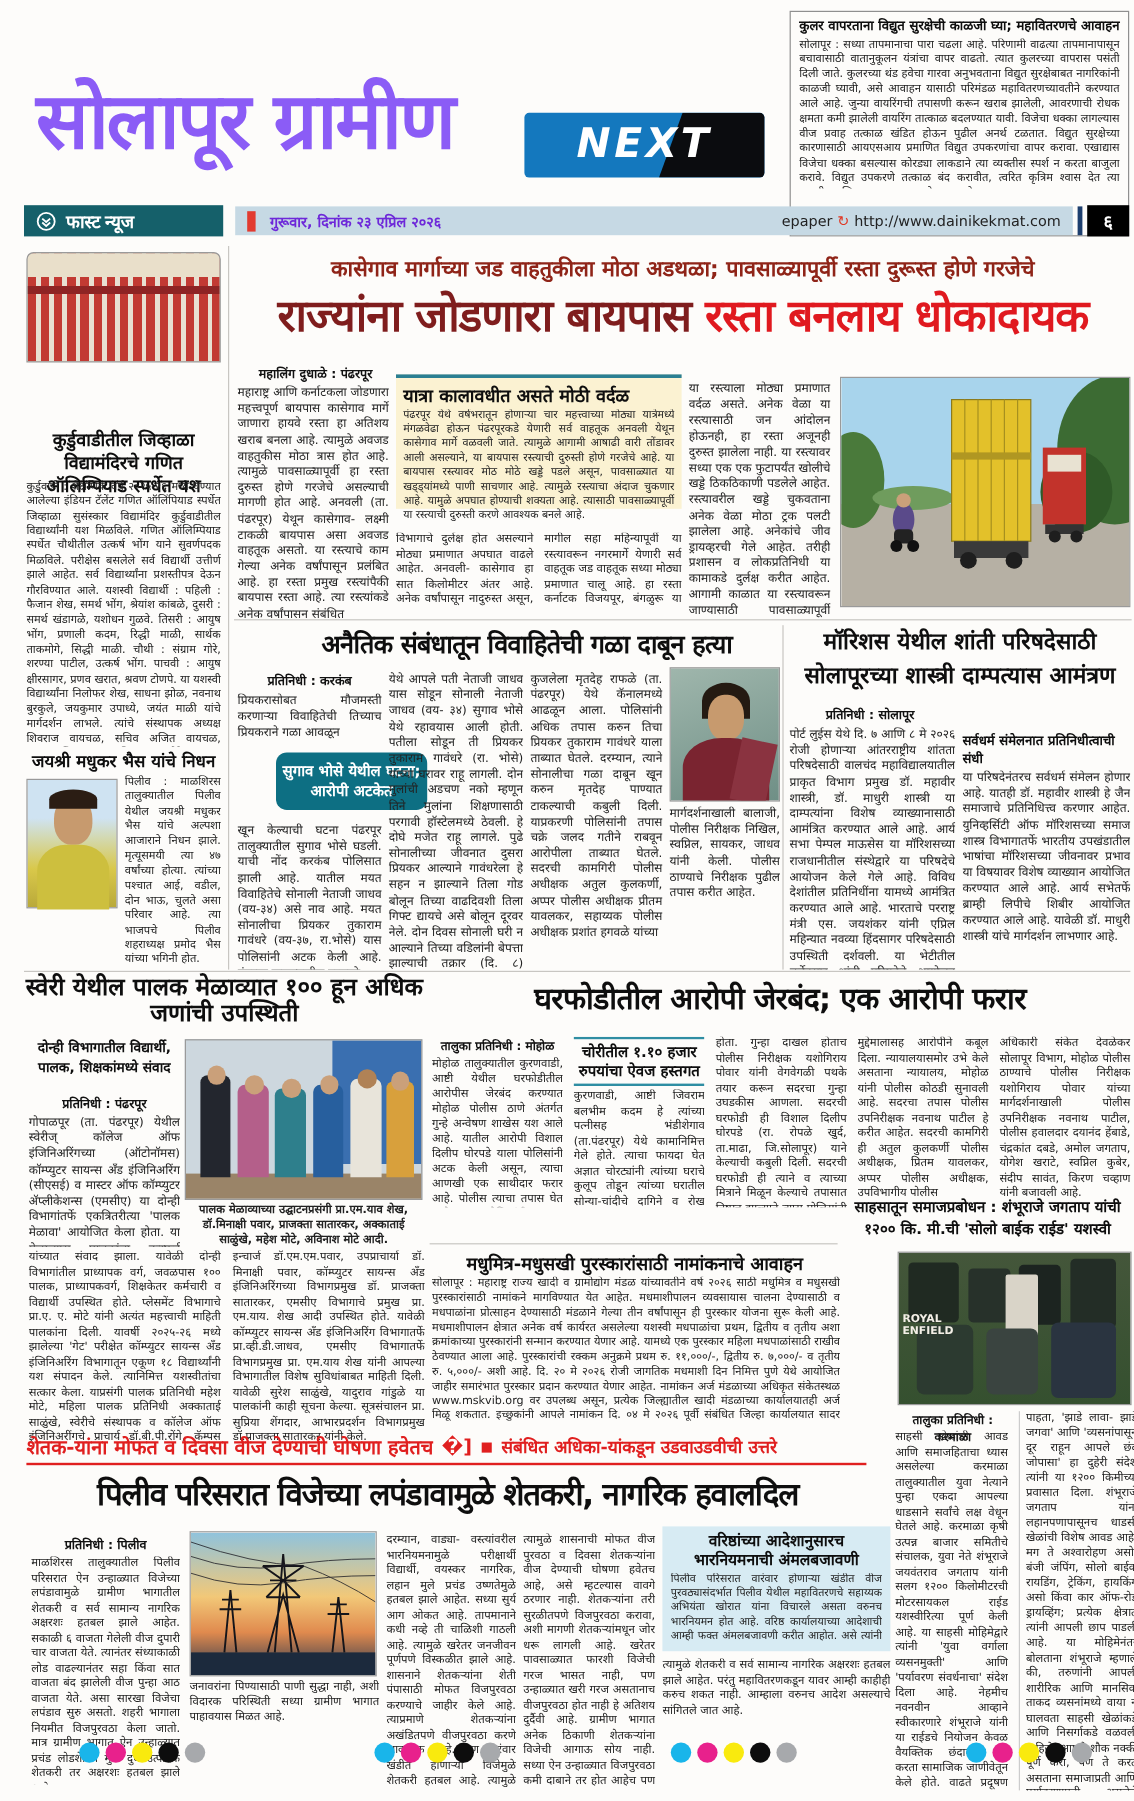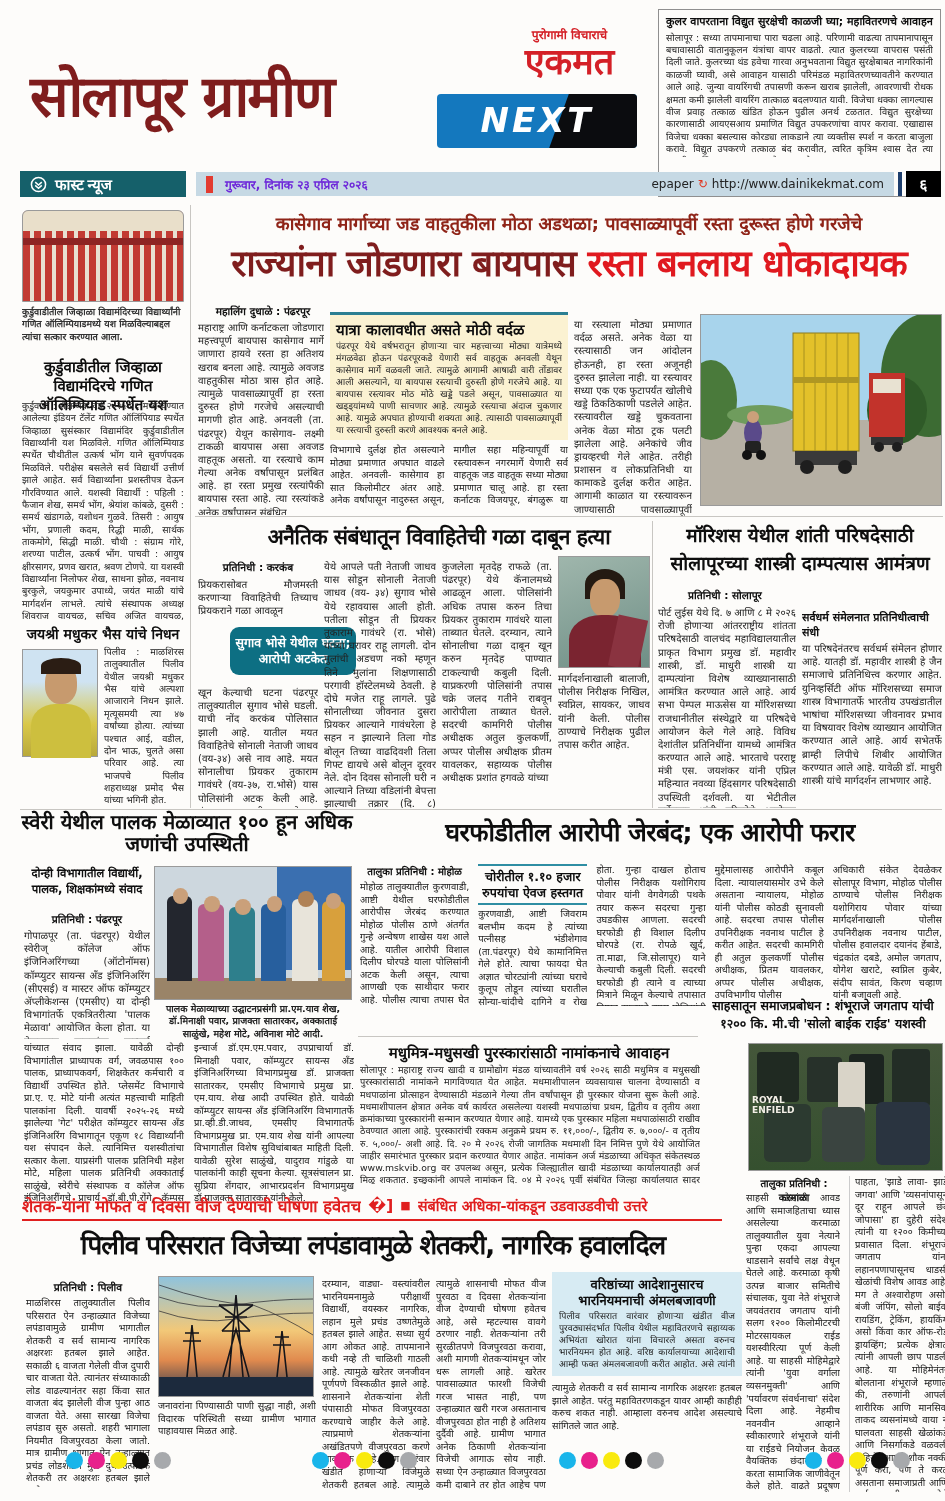--- a/index.html
+++ b/index.html
@@ -22,25 +22,21 @@
            font-weight:bold;font-size:12.5px;text-align:center;line-height:1.3;padding:3px 5px;box-sizing:border-box;}
   .subrule{border-top:2px solid #2f8ea3;border-bottom:2px solid #2f8ea3;padding:3px 1px;box-sizing:border-box;}
   .fig{border-radius:6px 6px 0 0;}
 </style>
 </head>
 <body>
 
 <div class="page">
 
   <div class="abs" style="left:30px;top:52px;width:410px;height:105px;">
-    <div class="b" style="font-size:57px;letter-spacing:-2px;color:#7f1d1d;line-height:1.55;">सोलापूर ग्रामीण</div>
-  </div>
-  <div class="abs c" style="left:497px;top:26px;width:145px;">
-    <div class="b" style="font-size:12px;color:#d42027;">पुरोगामी विचाराचे</div>
-    <div class="b" style="font-size:36px;color:#d42027;line-height:1.05;">एकमत</div>
+    <div class="b" style="font-size:65px;letter-spacing:-2px;color:#8b5cf6;line-height:1.55;">सोलापूर ग्रामीण</div>
   </div>
   <div class="abs" style="left:437px;top:94px;width:200px;height:54px;background:#1478be;border-radius:4px;overflow:hidden;">
     <div class="abs" style="right:-14px;top:0;width:46%;height:100%;background:#0b0c0f;transform:skewX(-20deg);"></div>
     <div class="abs b" style="left:0;top:6px;width:100%;text-align:center;font-size:34px;color:#fff;font-style:italic;letter-spacing:3px;">NEXT</div>
   </div>
 
   <div class="abs" style="left:658px;top:9px;width:283px;height:188px;border:1.5px solid #8f8f8f;box-sizing:border-box;padding:5px 7px;">
     <div class="hl c" style="font-size:11px;line-height:1.25;">कुलर वापरताना विद्युत सुरक्षेची काळजी घ्या; महावितरणचे आवाहन</div>
     <div class="body-s" style="margin-top:3px;height:125px;">सोलापूर : सध्या तापमानाचा पारा चढला आहे. परिणामी वाढत्या तापमानापासून बचावासाठी वातानुकूलन यंत्रांचा वापर वाढतो. त्यात कुलरच्या वापरास पसंती दिली जाते. कुलरच्या थंड हवेचा गारवा अनुभवताना विद्युत सुरक्षेबाबत नागरिकांनी काळजी घ्यावी, असे आवाहन यासाठी परिमंडळ महावितरणच्यावतीने करण्यात आले आहे. जुन्या वायरिंगची तपासणी करून खराब झालेली, आवरणाची रोधक क्षमता कमी झालेली वायरिंग तात्काळ बदलण्यात यावी. विजेचा धक्का लागल्यास वीज प्रवाह तत्काळ खंडित होऊन पुढील अनर्थ टळतात. विद्युत सुरक्षेच्या कारणासाठी आयएसआय प्रमाणित विद्युत उपकरणांचा वापर करावा. एखाद्यास विजेचा धक्का बसल्यास कोरड्या लाकडाने त्या व्यक्तीस स्पर्श न करता बाजुला करावे. विद्युत उपकरणे तत्काळ बंद करावीत, त्वरित कृत्रिम श्वास देत त्या व्यक्तीस नजिकच्या रुग्णालयात नेण्यात यावे.</div>
   </div>
@@ -65,42 +61,41 @@
     </span>
   </div>
   <div class="abs" style="left:898px;top:172px;width:4px;height:24px;background:#1e3f6e;"></div>
   <div class="abs" style="left:906px;top:171px;width:35px;height:26px;background:#000;color:#fff;display:flex;align-items:center;justify-content:center;font-weight:bold;font-size:15px;">६</div>
 
   <div class="ph fig" style="left:22px;top:210px;width:162px;height:92px;background:
       linear-gradient(#e9dfca 0 22%, transparent 22%),
       linear-gradient(transparent 22%, transparent 30%, #8e2424 30%, #8e2424 38%, transparent 38%),
       repeating-linear-gradient(90deg,#c23a33 0 7px,#e8e0d2 7px 11px),
       #d9cdb8;"></div>
-  <div class="abs body-s" style="left:22px;top:306px;width:162px;height:50px;text-align:left;font-weight:bold;color:#333;">कुर्डुवाडीतील जिव्हाळा विद्यामंदिरच्या विद्यार्थ्यांनी गणित ऑलिम्पियाडमध्ये यश मिळविल्याबद्दल त्यांचा सत्कार करण्यात आला.</div>
   <div class="abs hl c" style="left:22px;top:358px;width:162px;font-size:15px;line-height:1.25;">कुर्डुवाडीतील जिव्हाळा विद्यामंदिरचे गणित ऑलिम्पियाड स्पर्धेत यश</div>
   <div class="abs body-s" style="left:22px;top:400px;width:162px;height:222px;">कुर्डुवाडी : शैक्षणिक वर्ष २०२५-२६ मध्ये घेण्यात आलेल्या इंडियन टॅलेंट गणित ऑलिंपियाड स्पर्धेत जिव्हाळा सुसंस्कार विद्यामंदिर कुर्डुवाडीतील विद्यार्थ्यांनी यश मिळविले. गणित ऑलिम्पियाड स्पर्धेत चौथीतील उत्कर्ष भोंग याने सुवर्णपदक मिळविले. परीक्षेस बसलेले सर्व विद्यार्थी उत्तीर्ण झाले आहेत. सर्व विद्यार्थ्यांना प्रशस्तीपत्र देऊन गौरविण्यात आले. यशस्वी विद्यार्थी : पहिली : फैजान शेख, समर्थ भोंग, श्रेयांश कांबळे, दुसरी : समर्थ खंडागळे, यशोधन गुळवे. तिसरी : आयुष भोंग, प्रणाली कदम, रिद्धी माळी, सार्थक ताकमोगे, सिद्धी माळी. चौथी : संग्राम गोरे, शरण्या पाटील, उत्कर्ष भोंग. पाचवी : आयुष क्षीरसागर, प्रणव खरात, श्रवण टोणपे. या यशस्वी विद्यार्थ्यांना निलोफर शेख, साधना झोळ, नवनाथ बुरकुले, जयकुमार उपाध्ये, जयंत माळी यांचे मार्गदर्शन लाभले. त्यांचे संस्थापक अध्यक्ष शिवराज वायचळ, सचिव अजित वायचळ, मुख्याध्यापिका सारिका गोटे-वायचळ, गटशिक्षणाधिकारी विकास यादव, प्रशासनाधिकारी अनिल बनसोडे, केंद्र समन्वयक लक्ष्मण कारंडे यांनी अभिनंदन केले.</div>
   <div class="abs hl c" style="left:22px;top:624px;width:162px;font-size:14px;">जयश्री मधुकर भैस यांचे निधन</div>
   <div class="abs" style="left:22px;top:646px;width:162px;height:158px;">
     <div style="float:left;width:76px;height:108px;margin:3px 6px 2px 0;border:1px solid #999;box-sizing:border-box;background:linear-gradient(#cfe3f2 0 30%,#d9c84a 70%,#b9a93a);position:relative;">
       <div style="position:absolute;left:22px;top:14px;width:32px;height:40px;border-radius:45%;background:#c79a6e;"></div>
       <div style="position:absolute;left:18px;top:8px;width:40px;height:16px;border-radius:50% 50% 0 0;background:#2b1d14;"></div>
       <div style="position:absolute;left:8px;top:54px;width:60px;height:54px;border-radius:40% 40% 0 0;background:#cdbf3e;"></div>
     </div>
     <div class="body-s">पिलीव : माळशिरस तालुक्यातील पिलीव येथील जयश्री मधुकर भैस यांचे अल्पशा आजाराने निधन झाले. मृत्यूसमयी त्या ४७ वर्षांच्या होत्या. त्यांच्या पश्चात आई, वडील, दोन भाऊ, चुलते असा परिवार आहे. त्या भाजपचे पिलीव शहराध्यक्ष प्रमोद भैस यांच्या भगिनी होत.</div>
   </div>
 
   <div class="sep" style="left:190px;top:205px;width:1px;height:603px;"></div>
 
   <div class="abs b c nowrap" style="left:195px;top:211px;width:748px;font-size:18px;color:#8f2418;">कासेगाव मार्गाच्या जड वाहतुकीला मोठा अडथळा; पावसाळ्यापूर्वी रस्ता दुरूस्त होणे गरजेचे</div>
   <div class="abs c nowrap" style="left:195px;top:236px;width:748px;height:62px;font-weight:bold;font-size:37px;letter-spacing:-1px;line-height:1.5;">
     <span style="color:#7f1d1d;margin-top:24px;">राज्यांना जोडणारा बायपास </span><span style="color:#e0191f;">रस्ता बनलाय धोकादायक</span>
   </div>
   <div class="abs byline" style="left:200px;top:304px;width:126px;">महालिंग दुधाळे : पंढरपूर</div>
   <div class="abs body" style="left:198px;top:321px;width:126px;height:194px;">महाराष्ट्र आणि कर्नाटकला जोडणारा महत्त्वपूर्ण बायपास कासेगाव मार्गे जाणारा हायवे रस्ता हा अतिशय खराब बनला आहे. त्यामुळे अवजड वाहतुकीस मोठा त्रास होत आहे. त्यामुळे पावसाळ्यापूर्वी हा रस्ता दुरुस्त होणे गरजेचे असल्याची मागणी होत आहे. अनवली (ता. पंढरपूर) येथून कासेगाव- लक्ष्मी टाकळी बायपास असा अवजड वाहतूक असतो. या रस्त्याचे काम गेल्या अनेक वर्षांपासून प्रलंबित आहे. हा रस्ता प्रमुख रस्त्यांपैकी बायपास रस्ता आहे. त्या रस्त्यांकडे अनेक वर्षांपासून संबंधित</div>
-  <div class="abs" style="left:330px;top:312px;width:238px;height:128px;background:#fbf2d2;border-top:3px solid #2b7f92;box-sizing:border-box;padding:4px 6px;">
+  <div class="abs" style="left:330px;top:312px;width:238px;height:112px;background:#fbf2d2;border-top:3px solid #2b7f92;box-sizing:border-box;padding:4px 6px;">
     <div class="hl" style="font-size:15px;">यात्रा कालावधीत असते मोठी वर्दळ</div>
     <div class="body-s" style="margin-top:2px;height:96px;font-size:9px;">पंढरपूर येथे वर्षभरातून होणाऱ्या चार महत्त्वाच्या मोठ्या यात्रेमध्ये मंगळवेढा होऊन पंढरपूरकडे येणारी सर्व वाहतूक अनवली येथून कासेगाव मार्गे वळवली जाते. त्यामुळे आगामी आषाढी वारी तोंडावर आली असल्याने, या बायपास रस्त्याची दुरुस्ती होणे गरजेचे आहे. या बायपास रस्त्यावर मोठ मोठे खड्डे पडले असून, पावसाळ्यात या खड्ड्यांमध्ये पाणी साचणार आहे. त्यामुळे रस्त्याचा अंदाज चुकणार आहे. यामुळे अपघात होण्याची शक्यता आहे. त्यासाठी पावसाळ्यापूर्वी या रस्त्याची दुरुस्ती करणे आवश्यक बनले आहे.</div>
   </div>
   <div class="abs body" style="left:330px;top:444px;width:238px;height:72px;column-count:2;column-gap:9px;font-size:9.5px;">विभागाचे दुर्लक्ष होत असल्याने मोठ्या प्रमाणात अपघात वाढले आहेत. अनवली- कासेगाव हा सात किलोमीटर अंतर आहे. अनेक वर्षांपासून नादुरुस्त असून, मागील सहा महिन्यापूर्वी या रस्त्यावरून नगरमार्गे येणारी सर्व वाहतूक जड वाहतूक सध्या मोठ्या प्रमाणात चालू आहे. हा रस्ता कर्नाटक विजयपूर, बंगळुरू या मार्गाला जोडणारा प्रमुख रस्ता आहे. सध्या या रस्त्यावरून मोठमोठी जड वाहने, तसेच यात्रा कालावधीत</div>
   <div class="abs body" style="left:574px;top:318px;width:118px;height:198px;">या रस्त्याला मोठ्या प्रमाणात वर्दळ असते. अनेक वेळा या रस्त्यासाठी जन आंदोलन होऊनही, हा रस्ता अजूनही दुरुस्त झालेला नाही. या रस्त्यावर सध्या एक एक फुटापर्यंत खोलीचे खड्डे ठिकठिकाणी पडलेले आहेत. रस्त्यावरील खड्डे चुकवताना अनेक वेळा मोठा ट्रक पलटी झालेला आहे. अनेकांचे जीव ड्रायव्हरची गेले आहेत. तरीही प्रशासन व लोकप्रतिनिधी या कामाकडे दुर्लक्ष करीत आहेत. आगामी काळात या रस्त्यावरून जाण्यासाठी पावसाळ्यापूर्वी दुरुस्ती होणे गरजेचे आहे. त्यासाठी संबंधित विभागाचे अधिकारी यांनी पाठपुरावा करावा, अशीही मागणी होत आहे.</div>
   <div class="ph" style="left:700px;top:314px;width:242px;height:192px;">
     <svg width="240" height="190" viewBox="0 0 240 190">
       <rect width="240" height="110" fill="#a8d4ec"></rect>
       <rect y="105" width="240" height="85" fill="#b6b0a4"></rect>
       <ellipse cx="228" cy="60" rx="48" ry="62" fill="#3c6b33"></ellipse>

